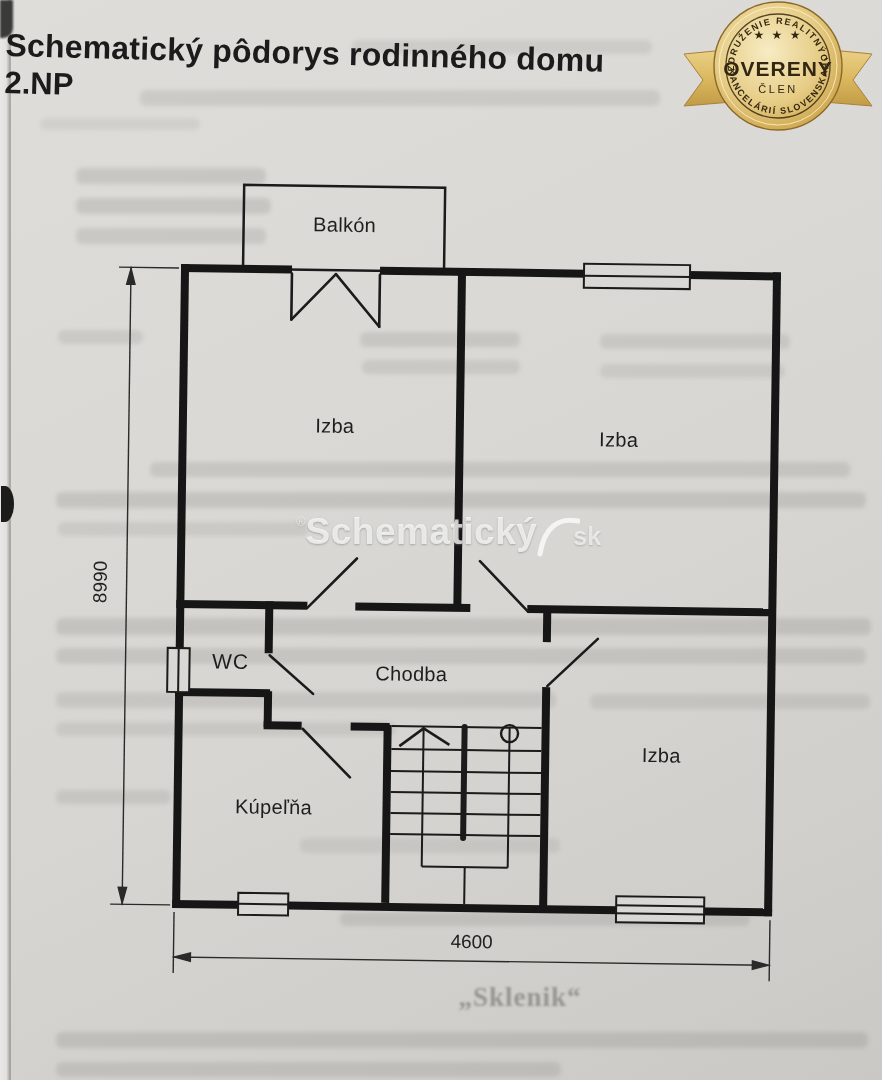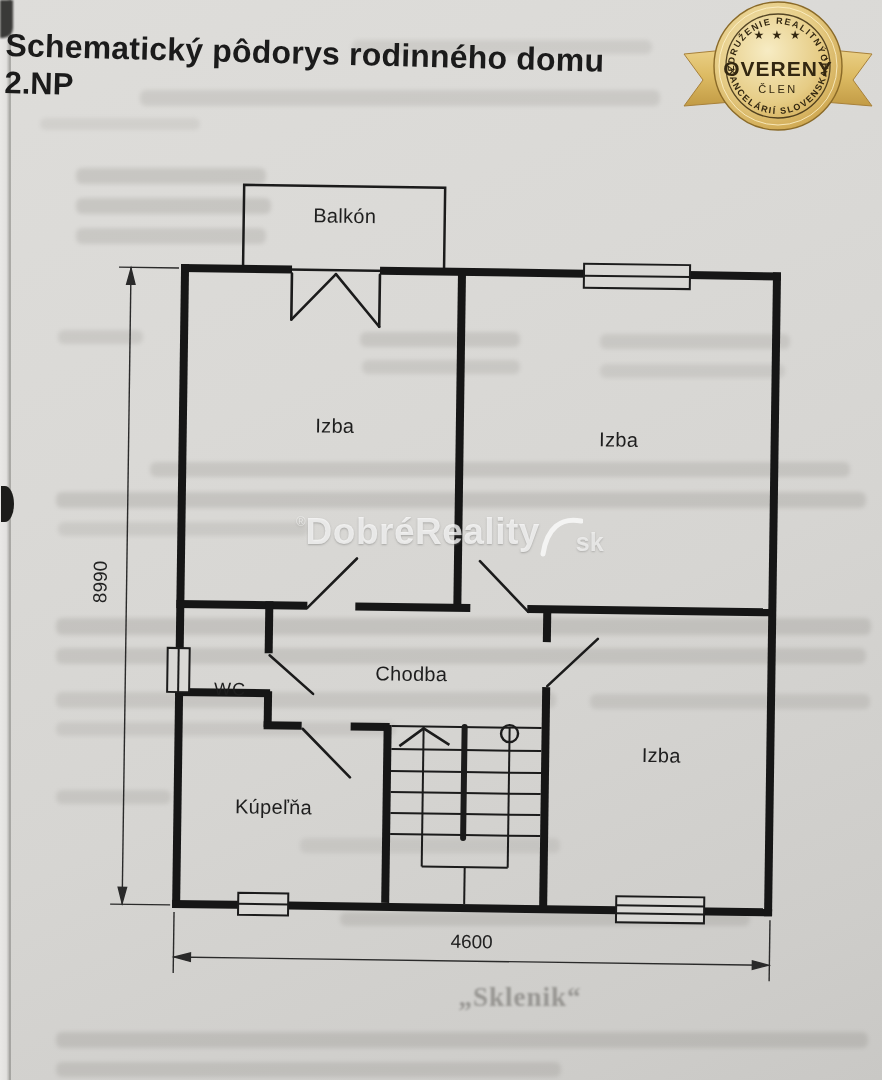--- a/index.html
+++ b/index.html
@@ -37,21 +37,21 @@
   .room-label{position:absolute;transform:translate(-50%,-50%);font-size:20px;color:#1e1e1e;
     white-space:nowrap;letter-spacing:.3px;}
   .dim-label{position:absolute;transform:translate(-50%,-50%);font-size:19px;color:#222;}
   .dim-label.vert{transform:translate(-50%,-50%) rotate(-90deg);}
   
   .watermark{position:absolute;left:296px;top:512px;display:flex;align-items:flex-start;
     color:rgba(255,255,255,.74);text-shadow:0 1px 2px rgba(118,118,115,.5);}
   .wm-reg{font-size:13px;margin-top:2px;opacity:.65;}
   .wm-main{font-size:37px;font-weight:bold;letter-spacing:.5px;line-height:40px;}
   .wm-swoosh{margin:0 -7px 0 -3px;}
-  .wm-sk{font-size:25px;font-weight:bold;opacity:.8;margin-top:16px;}
+  .wm-sk{font-size:25px;font-weight:bold;opacity:.8;margin-top:10px;}
 </style>
 </head>
 <body>
 
 <div class="page">
 
   <div id="bleed-layer">
       <div class="bleed-bar" style="left: 352px; top: 40px; width: 300px; height: 14px; opacity: 0.14;"></div>
       <div class="bleed-bar" style="left: 140px; top: 90px; width: 520px; height: 16px; opacity: 0.16;"></div>
       <div class="bleed-bar" style="left: 40px; top: 118px; width: 160px; height: 12px; opacity: 0.11;"></div>
@@ -219,34 +219,34 @@
         <g>
           <line x1="183" y1="957" x2="779" y2="957"></line>
           <line x1="183" y1="912" x2="183" y2="973"></line>
           <line x1="779" y1="912" x2="779" y2="973"></line>
           <polygon points="184,957 200,952.8 200,961.2"></polygon>
           <polygon points="778,957 762,952.8 762,961.2"></polygon>
         </g>
       </g>
     </svg>
 
-    <div class="room-label" style="left:344px;top:214px;text-align:center;">Balkón</div>
+    <div class="room-label" style="left:344px;top:223px;text-align:center;">Balkón</div>
     <div class="room-label" style="left:337px;top:424px;">Izba</div>
     <div class="room-label" style="left:621px;top:434px;">Izba</div>
-    <div class="room-label" style="left:236px;top:689px;font-size:18px;letter-spacing:1px;">WC</div>
+    <div class="room-label" style="left:236px;top:661px;font-size:21px;letter-spacing:1px;">WC</div>
     <div class="room-label" style="left:417px;top:671px;">Chodba</div>
     <div class="room-label" style="left:281px;top:806px;">Kúpeľňa</div>
     <div class="room-label" style="left:668px;top:749px;">Izba</div>
 
     <div class="dim-label vert" style="left:105px;top:583px;">8990</div>
     <div class="dim-label" style="left:481px;top:938px;">4600</div>
   </div>
 
   <div class="watermark">
     <span class="wm-reg">®</span>
-    <span class="wm-main">DobréReality</span>
+    <span class="wm-main">Schematický</span>
     <svg class="wm-swoosh" width="46" height="46" viewBox="0 0 46 46">
       <path d="M6,42 C10,16 24,5 44,9" stroke="rgba(255,255,255,.72)" stroke-width="5" fill="none" stroke-linecap="round"></path>
     </svg>
     <span class="wm-sk">sk</span>
   </div>
 
 </div>
 
 </body></html>

